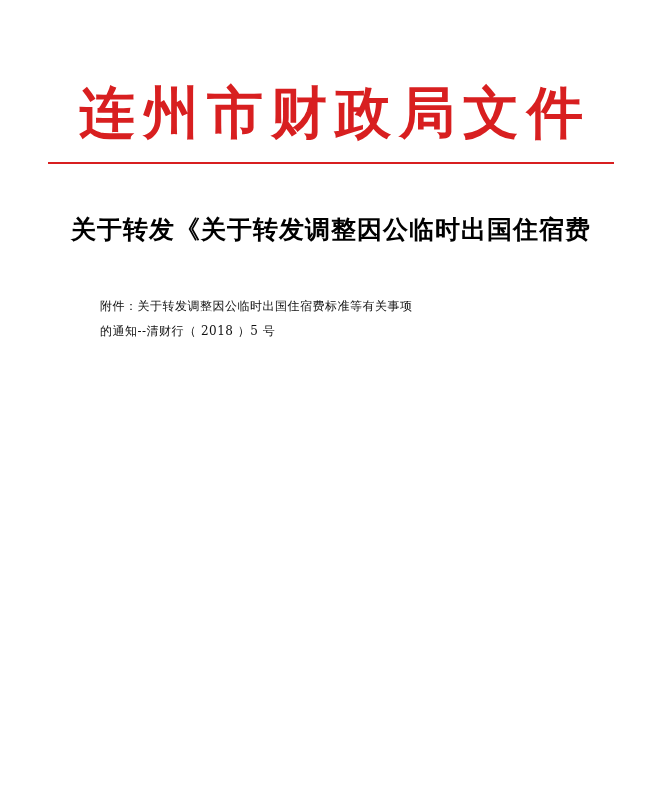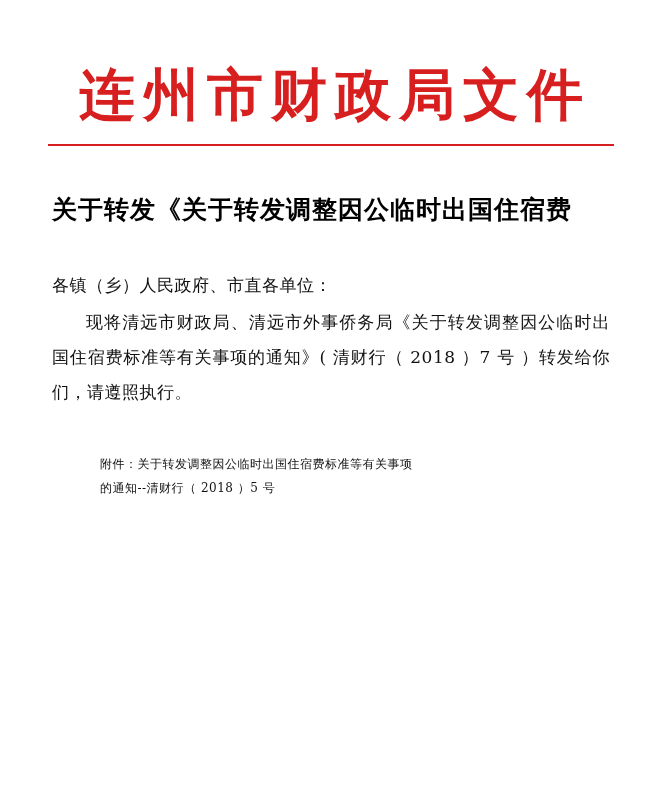--- a/index.html
+++ b/index.html
@@ -18,21 +18,21 @@
     position: relative;
     width: 662px;
     height: 792px;
     box-sizing: border-box;
     background: #ffffff;
   }
 
   
   .masthead {
     text-align: center;
-    padding-top: 62px;
+    padding-top: 80px;
   }
   .masthead-title {
     color: #d81f20;
     font-family: "DejaVu Serif", "Liberation Serif", serif;
     font-weight: bold;
     font-size: 56px;
     letter-spacing: 8px;
     line-height: 1.15;
     margin: 0;
     white-space: nowrap;
@@ -50,26 +50,26 @@
 
   .red-rule {
     margin: 18px 48px 0 48px;
     height: 2px;
     background: #d81f20;
   }
 
   
   .doc-title {
     margin: 44px 52px 0 52px;
+    text-align: center;
     font-size: 25px;
     font-weight: bold;
     line-height: 1.75;
     letter-spacing: 1px;
     color: #000;
-    font-family: Liberation Mono, monospace;
   }
   .doc-title .line1 { display: block; }
   .doc-title .line2 { display: block; }
 
   
   .body-text {
     margin: 34px 52px 0 52px;
     font-size: 17px;
     line-height: 2.05;
     letter-spacing: 0.5px;
@@ -113,23 +113,19 @@
     <h1 class="masthead-title">连州市财政局文件</h1>
   </div>
 
 
   <div class="red-rule"></div>
 
   <div class="doc-title">
     <span class="line1">关于转发《关于转发调整因公临时出国住宿费</span>
   </div>
 
-  <div class="body-text">
-    <p class="salutation">各镇（乡）人民政府、市直各单位：</p>
-    <p class="para">现将清远市财政局、清远市外事侨务局《关于转发调整因公临时出国住宿费标准等有关事项的通知》( 清财行（ 2018 ）7 号 ）转发给你们，请遵照执行。</p>
-  </div>
 
   <div class="attachment">
     <p class="attachment-line1">附件：关于转发调整因公临时出国住宿费标准等有关事项</p>
     <p class="attachment-line2">的通知--清财行（ 2018 ）5 号</p>
   </div>
 
 </div>
 
 </body></html>

